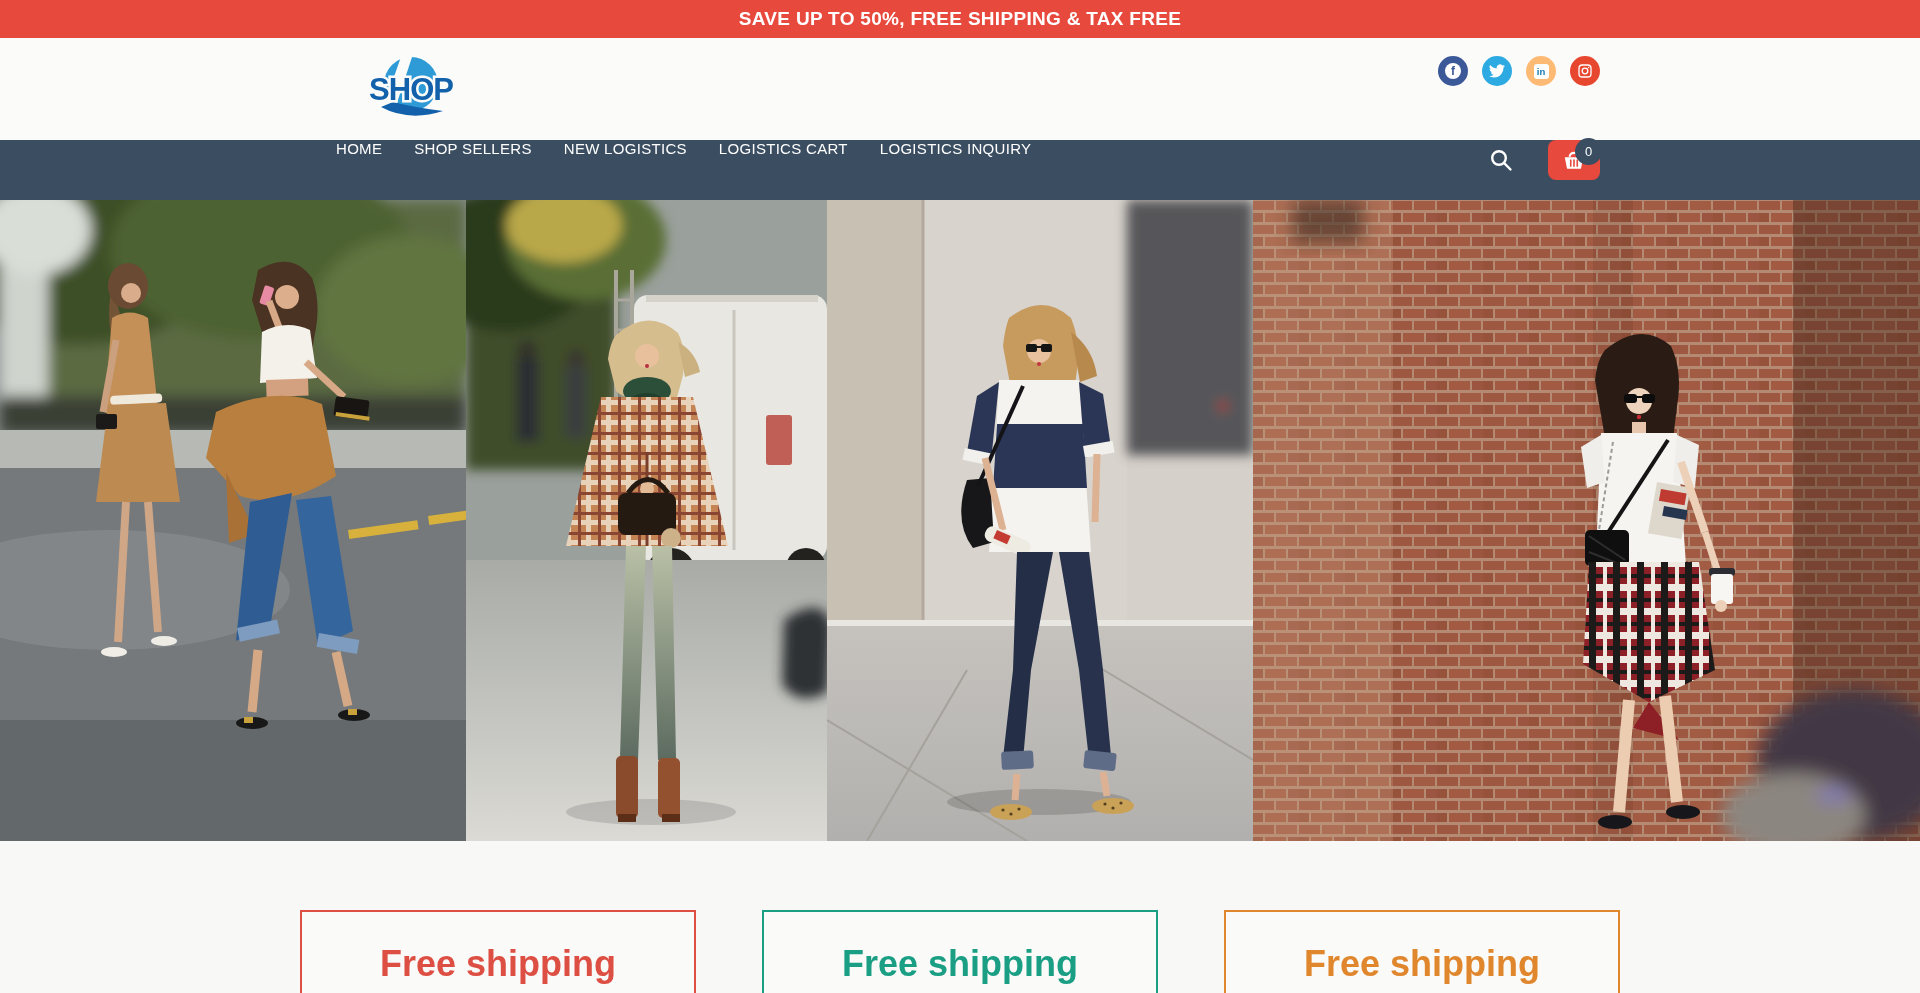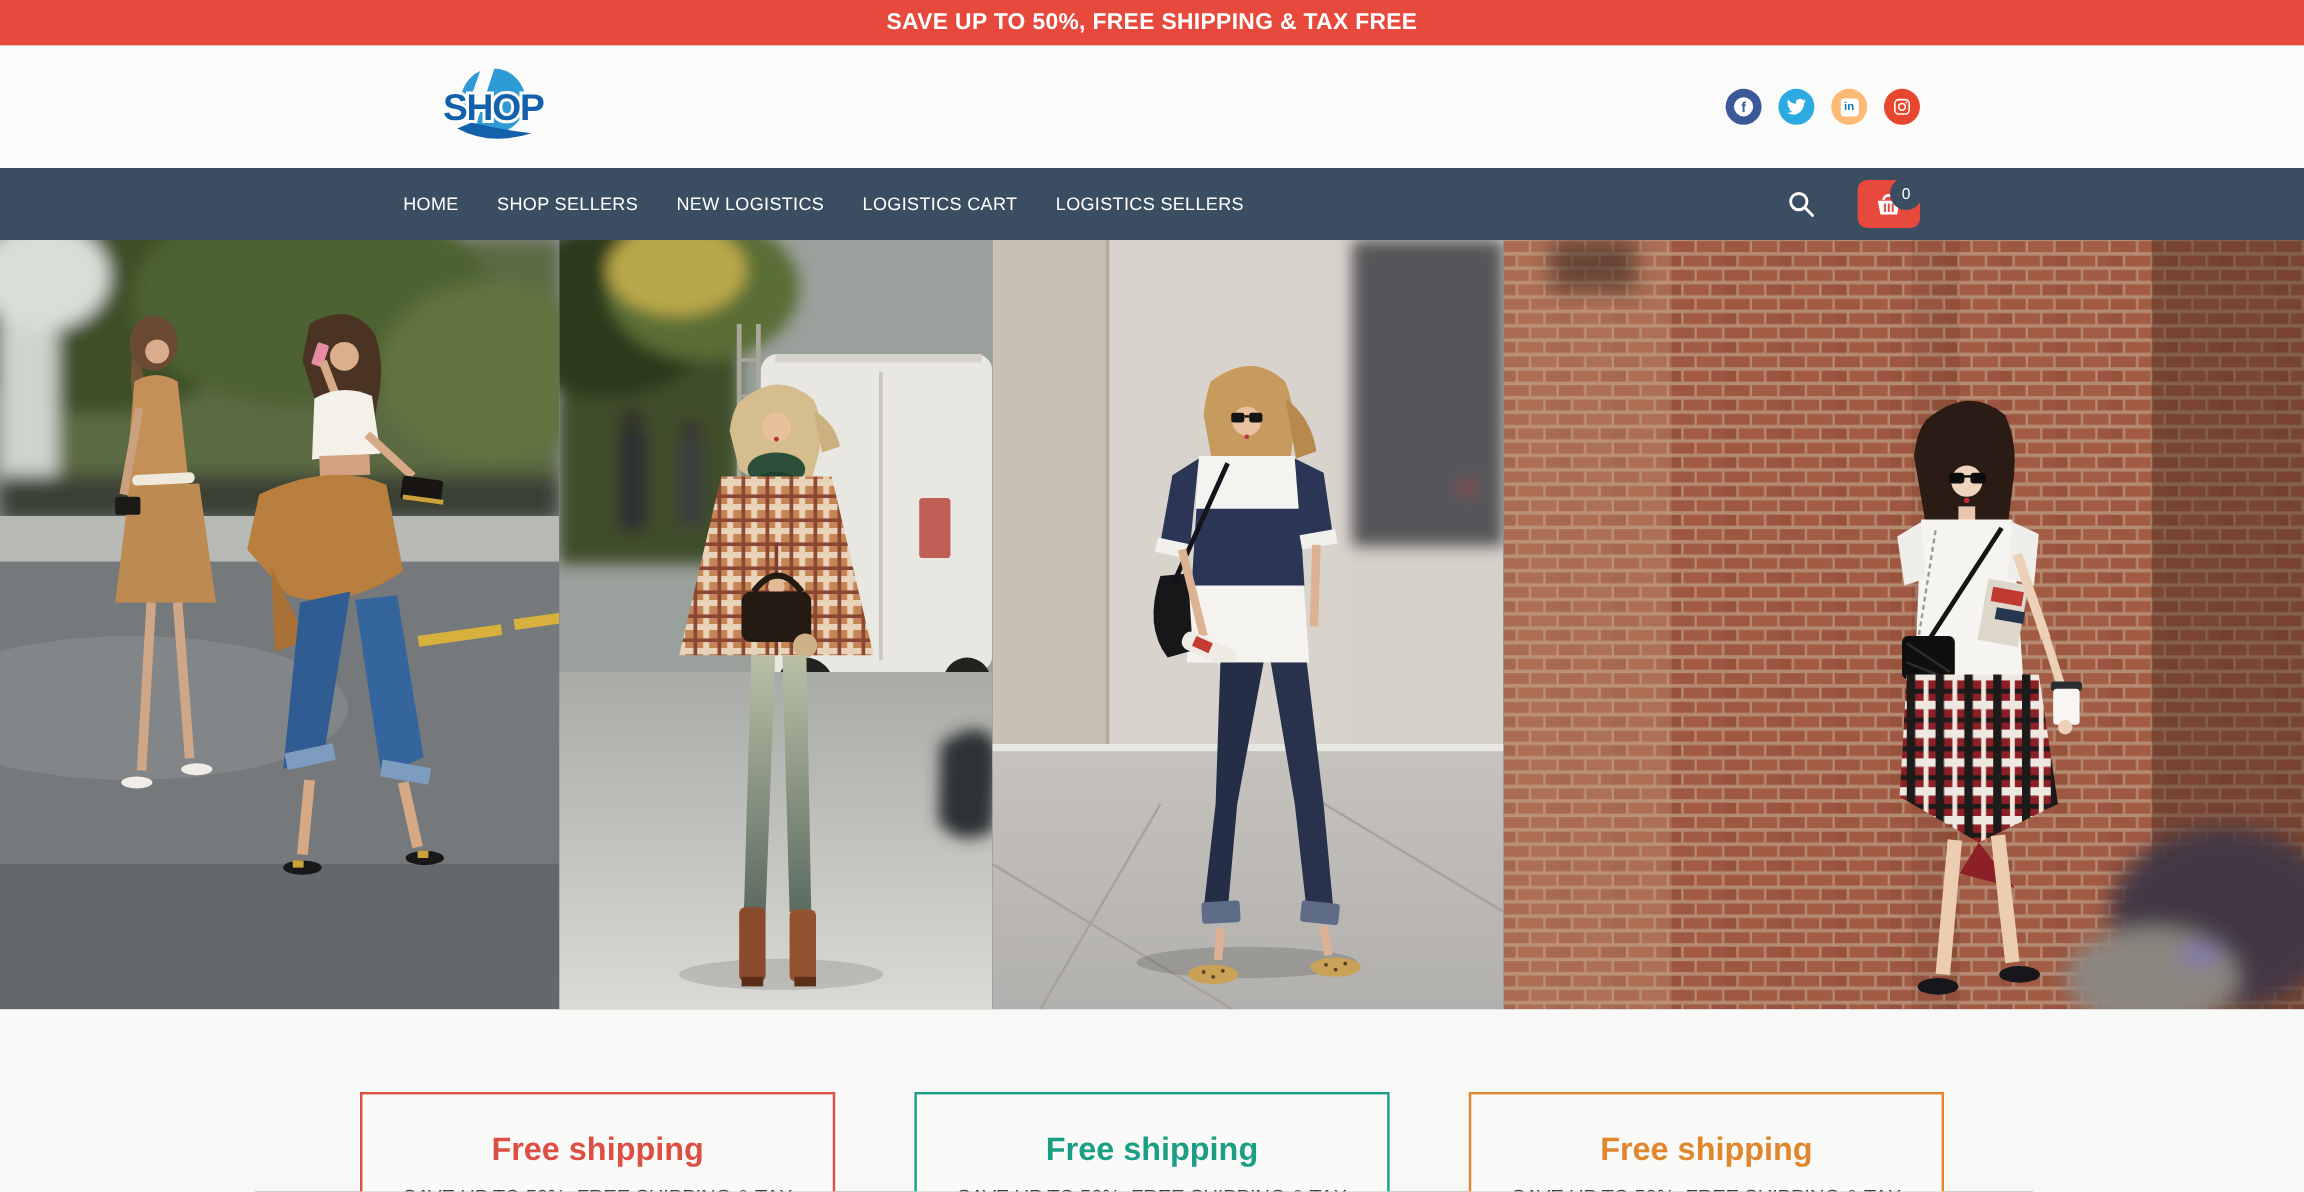--- a/index.html
+++ b/index.html
@@ -7,21 +7,21 @@
   body { font-family:"Liberation Sans", sans-serif; background:#f8f8f7; }
   .page { width:1920px; height:715px; position:relative; }
 
   
   .banner { height:38px; display:flex; align-items:center; justify-content:center;
             background:#e8493d; }
   .banner span { color:#fff; font-weight:bold; font-size:19px; letter-spacing:.3px; }
 
   
   .header { height:102px; background:#fbfbfa; display:flex; align-items:center; }
-  .container { width:1280px; margin:0 auto; display:flex; align-items:center; }
+  .container { width:1280px; margin:0 auto; display:flex; align-items:flex-start; }
   .logo { margin-left:37px; display:block; width:104px; height:66px; cursor:pointer; text-decoration:none; }
   .socials { margin-left:auto; display:flex; align-items:center; gap:14px; }
   .social { width:30px; height:30px; border-radius:50%; display:flex; align-items:center;
             justify-content:center; cursor:pointer; text-decoration:none; }
   .fb-disc { width:16px; height:16px; background:#fff; border-radius:50%; display:flex;
              align-items:center; justify-content:center; font-weight:bold; font-size:12px; }
   .li-box { width:15px; height:15px; background:#fff; border-radius:3px; display:flex;
             align-items:center; justify-content:center; font-weight:bold; font-size:9.5px; }
 
   
@@ -40,21 +40,21 @@
   
   .hero { height:641px; display:flex; background:#888; }
   .slide { height:641px; overflow:hidden; cursor:pointer; }
   .slide svg { display:block; }
   .s1 { width:466px; } .s2 { width:361px; } .s3 { width:426px; } .s4 { width:667px; }
 
   
   .features { width:1320px; margin:69px auto 0; display:flex; gap:66px; }
   .feature { flex:1; border:2px solid #ccc; background:#fafaf9; text-align:center;
              padding:31px 18px 40px; min-height:170px; }
-  .feature-title { font-size:27px; font-weight:bold; margin-bottom:14px; }
+  .feature-title { font-size:36px; font-weight:bold; margin-bottom:14px; }
   .feature-text { font-size:17px; color:#3d3d3c; letter-spacing:-0.2px; }
 </style>
 </head>
 <body>
 
 <div class="page">
 
   <div class="banner" style="background: rgb(232, 73, 61);">
     <span>SAVE UP TO 50%, FREE SHIPPING &amp; TAX FREE</span>
   </div>
@@ -92,21 +92,21 @@
     </div>
   </header>
 
   <nav class="nav" style="background: rgb(59, 78, 97);">
     <div class="container nav-inner">
       <div class="menu">
         <a class="nav-item">HOME</a>
         <a class="nav-item">SHOP SELLERS</a>
         <a class="nav-item">NEW LOGISTICS</a>
         <a class="nav-item">LOGISTICS CART</a>
-        <a class="nav-item">LOGISTICS SELLERS</a>
+        <a class="nav-item">LOGISTICS INQUIRY</a>
       </div>
       <div class="nav-right">
         <a class="search-btn">
           <svg width="26" height="26" viewBox="0 0 26 26" fill="none" stroke="#fff" stroke-width="2.4" stroke-linecap="round">
             <circle cx="11" cy="11" r="6.8"></circle>
             <line x1="16.2" y1="16.2" x2="22.5" y2="22.5"></line>
           </svg>
         </a>
         <a class="cart-btn" style="background: rgb(232, 73, 61);">
           <svg width="26" height="26" viewBox="0 0 24 24">

